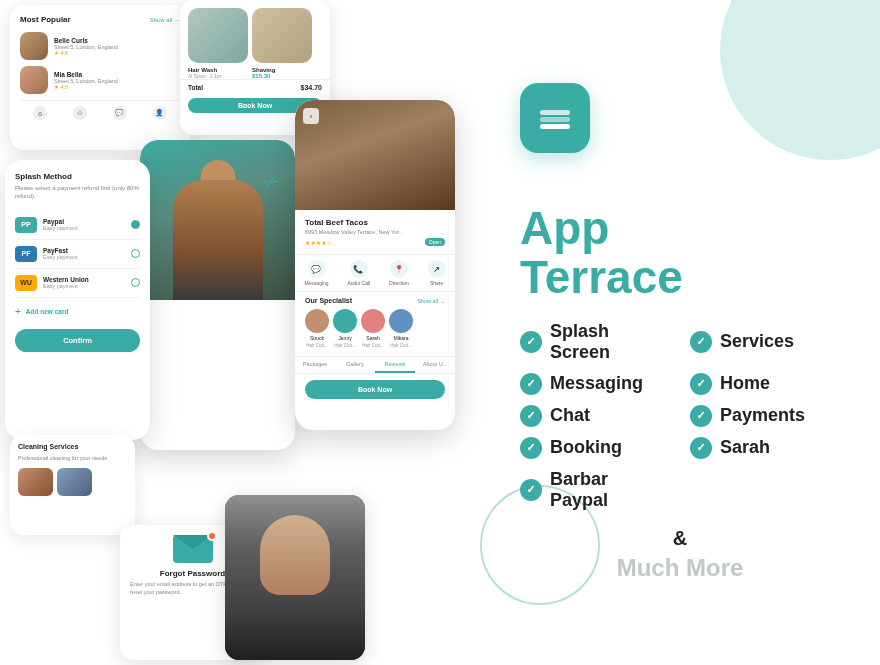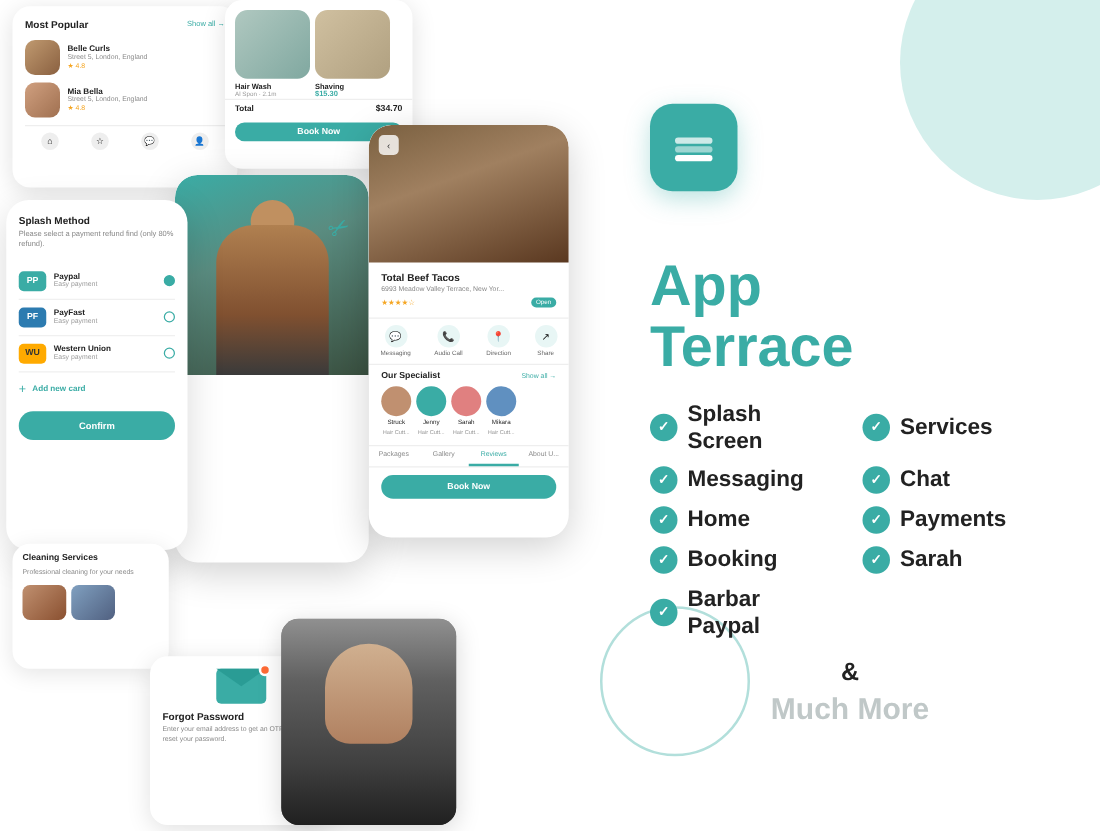--- a/index.html
+++ b/index.html
@@ -492,20 +492,21 @@
     .forgot-icon-area {
       display: flex;
       justify-content: center;
       margin-bottom: 6px;
     }
     .forgot-title {
       font-size: 8px;
       font-weight: 700;
       color: #222;
       margin-bottom: 3px;
+      text-align: center;
     }
     .forgot-desc {
       font-size: 5.5px;
       color: #888;
       line-height: 1.4;
     }
 
     
     .screen-barber-photo {
       bottom: 5px;
@@ -949,25 +950,25 @@
     <div class="feature-item">
       <div class="check-icon"></div>
       <span class="feature-label">Services</span>
     </div>
     <div class="feature-item">
       <div class="check-icon"></div>
       <span class="feature-label">Messaging</span>
     </div>
     <div class="feature-item">
       <div class="check-icon"></div>
-      <span class="feature-label">Chat</span>
+      <span class="feature-label">Home</span>
     </div>
     <div class="feature-item">
       <div class="check-icon"></div>
-      <span class="feature-label">Home</span>
+      <span class="feature-label">Chat</span>
     </div>
     <div class="feature-item">
       <div class="check-icon"></div>
       <span class="feature-label">Payments</span>
     </div>
     <div class="feature-item">
       <div class="check-icon"></div>
       <span class="feature-label">Booking</span>
     </div>
     <div class="feature-item">

